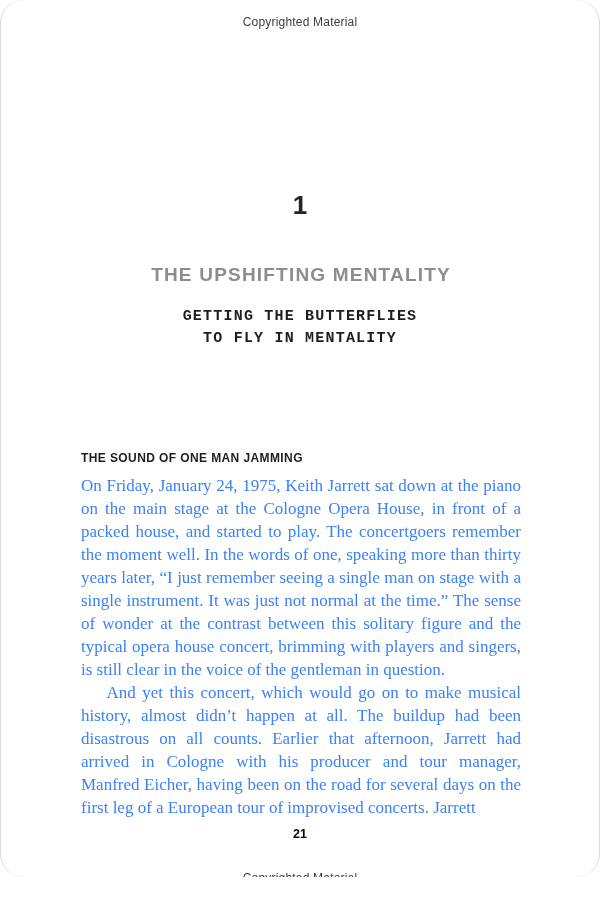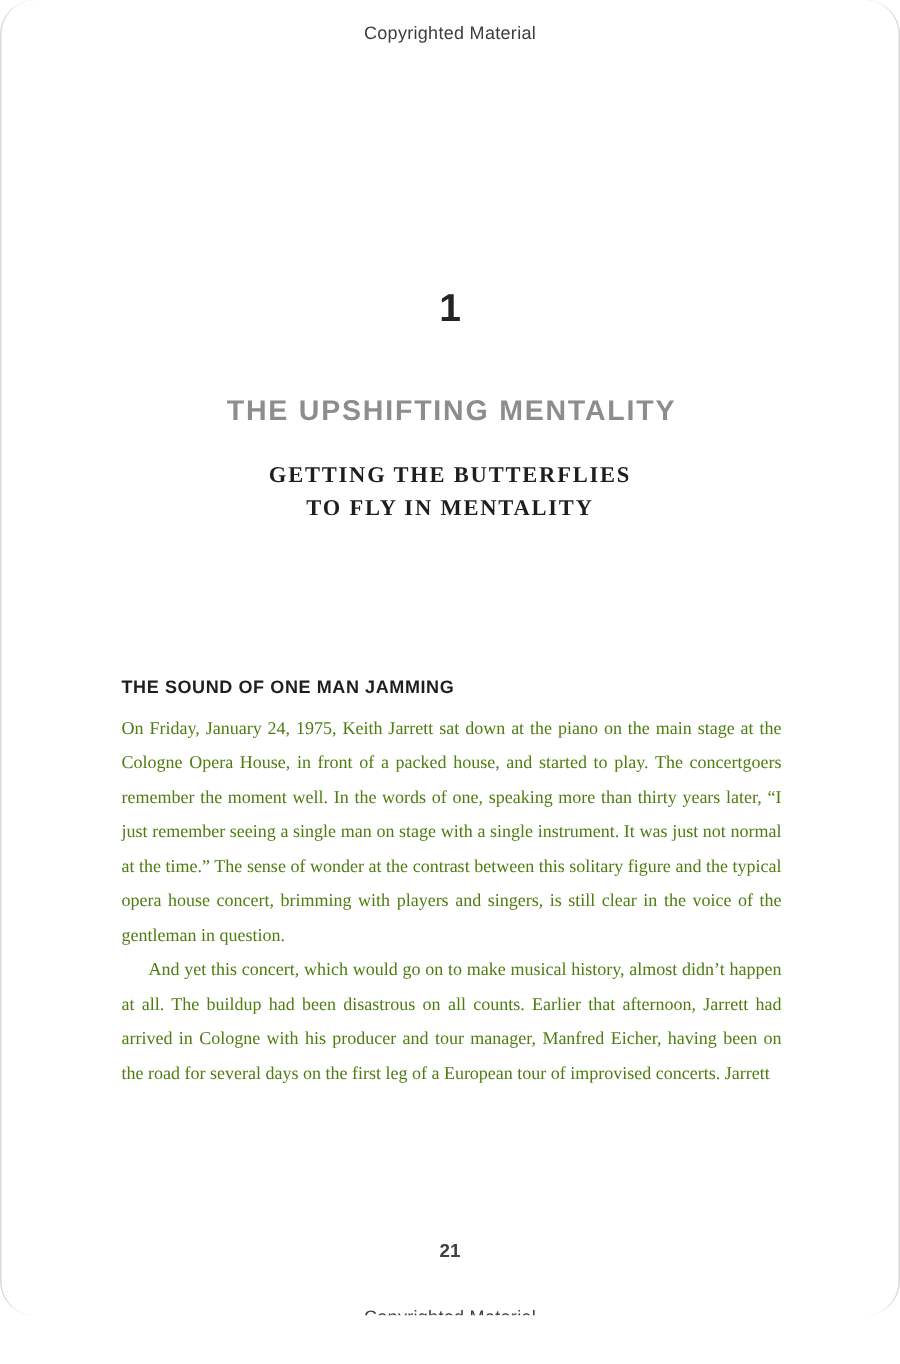--- a/index.html
+++ b/index.html
@@ -54,21 +54,21 @@
     font-size: 19px;
     letter-spacing: 1.2px;
     color: #8d8d8d;
   }
   .chapter-subtitle {
     position: absolute;
     top: 306px;
     left: 0;
     width: 100%;
     text-align: center;
-    font-family: Liberation Serif, serif;
+    font-family: Liberation Mono, monospace;
     font-weight: bold;
     font-size: 15px;
     letter-spacing: 1.2px;
     line-height: 22px;
     color: #1e1e1e;
   }
   .section-heading {
     position: absolute;
     top: 451px;
     left: 80px;
@@ -78,44 +78,44 @@
     font-size: 12px;
     letter-spacing: 0.4px;
     color: #1e1e1e;
   }
   .body-text {
     position: absolute;
     top: 474px;
     left: 80px;
     width: 440px;
     font-family: "Liberation Serif", "DejaVu Serif", serif;
-    font-size: 12px;
+    font-size: 17px;
     line-height: 23px;
     text-align: justify;
-    color: #4d7c0f;
+    color: #3b82f6;
     -webkit-hyphens: auto;
     hyphens: auto;
   }
   .body-text p {
     margin: 0;
     text-indent: 1.5em;
   }
   .body-text p:first-child {
     text-indent: 0;
   }
   .page-number {
     position: absolute;
     top: 827px;
     left: 0;
     width: 100%;
     text-align: center;
     font-family: "Liberation Sans", "DejaVu Sans", sans-serif;
     font-weight: bold;
     font-size: 12.5px;
-    color: #404040;
+    color: #000000;
   }
 </style>
 </head>
 <body>
 
 <div class="page">
 
   <div class="copyright-notice copyright-top">Copyrighted Material</div>
 
   <div class="chapter-number">1</div>

